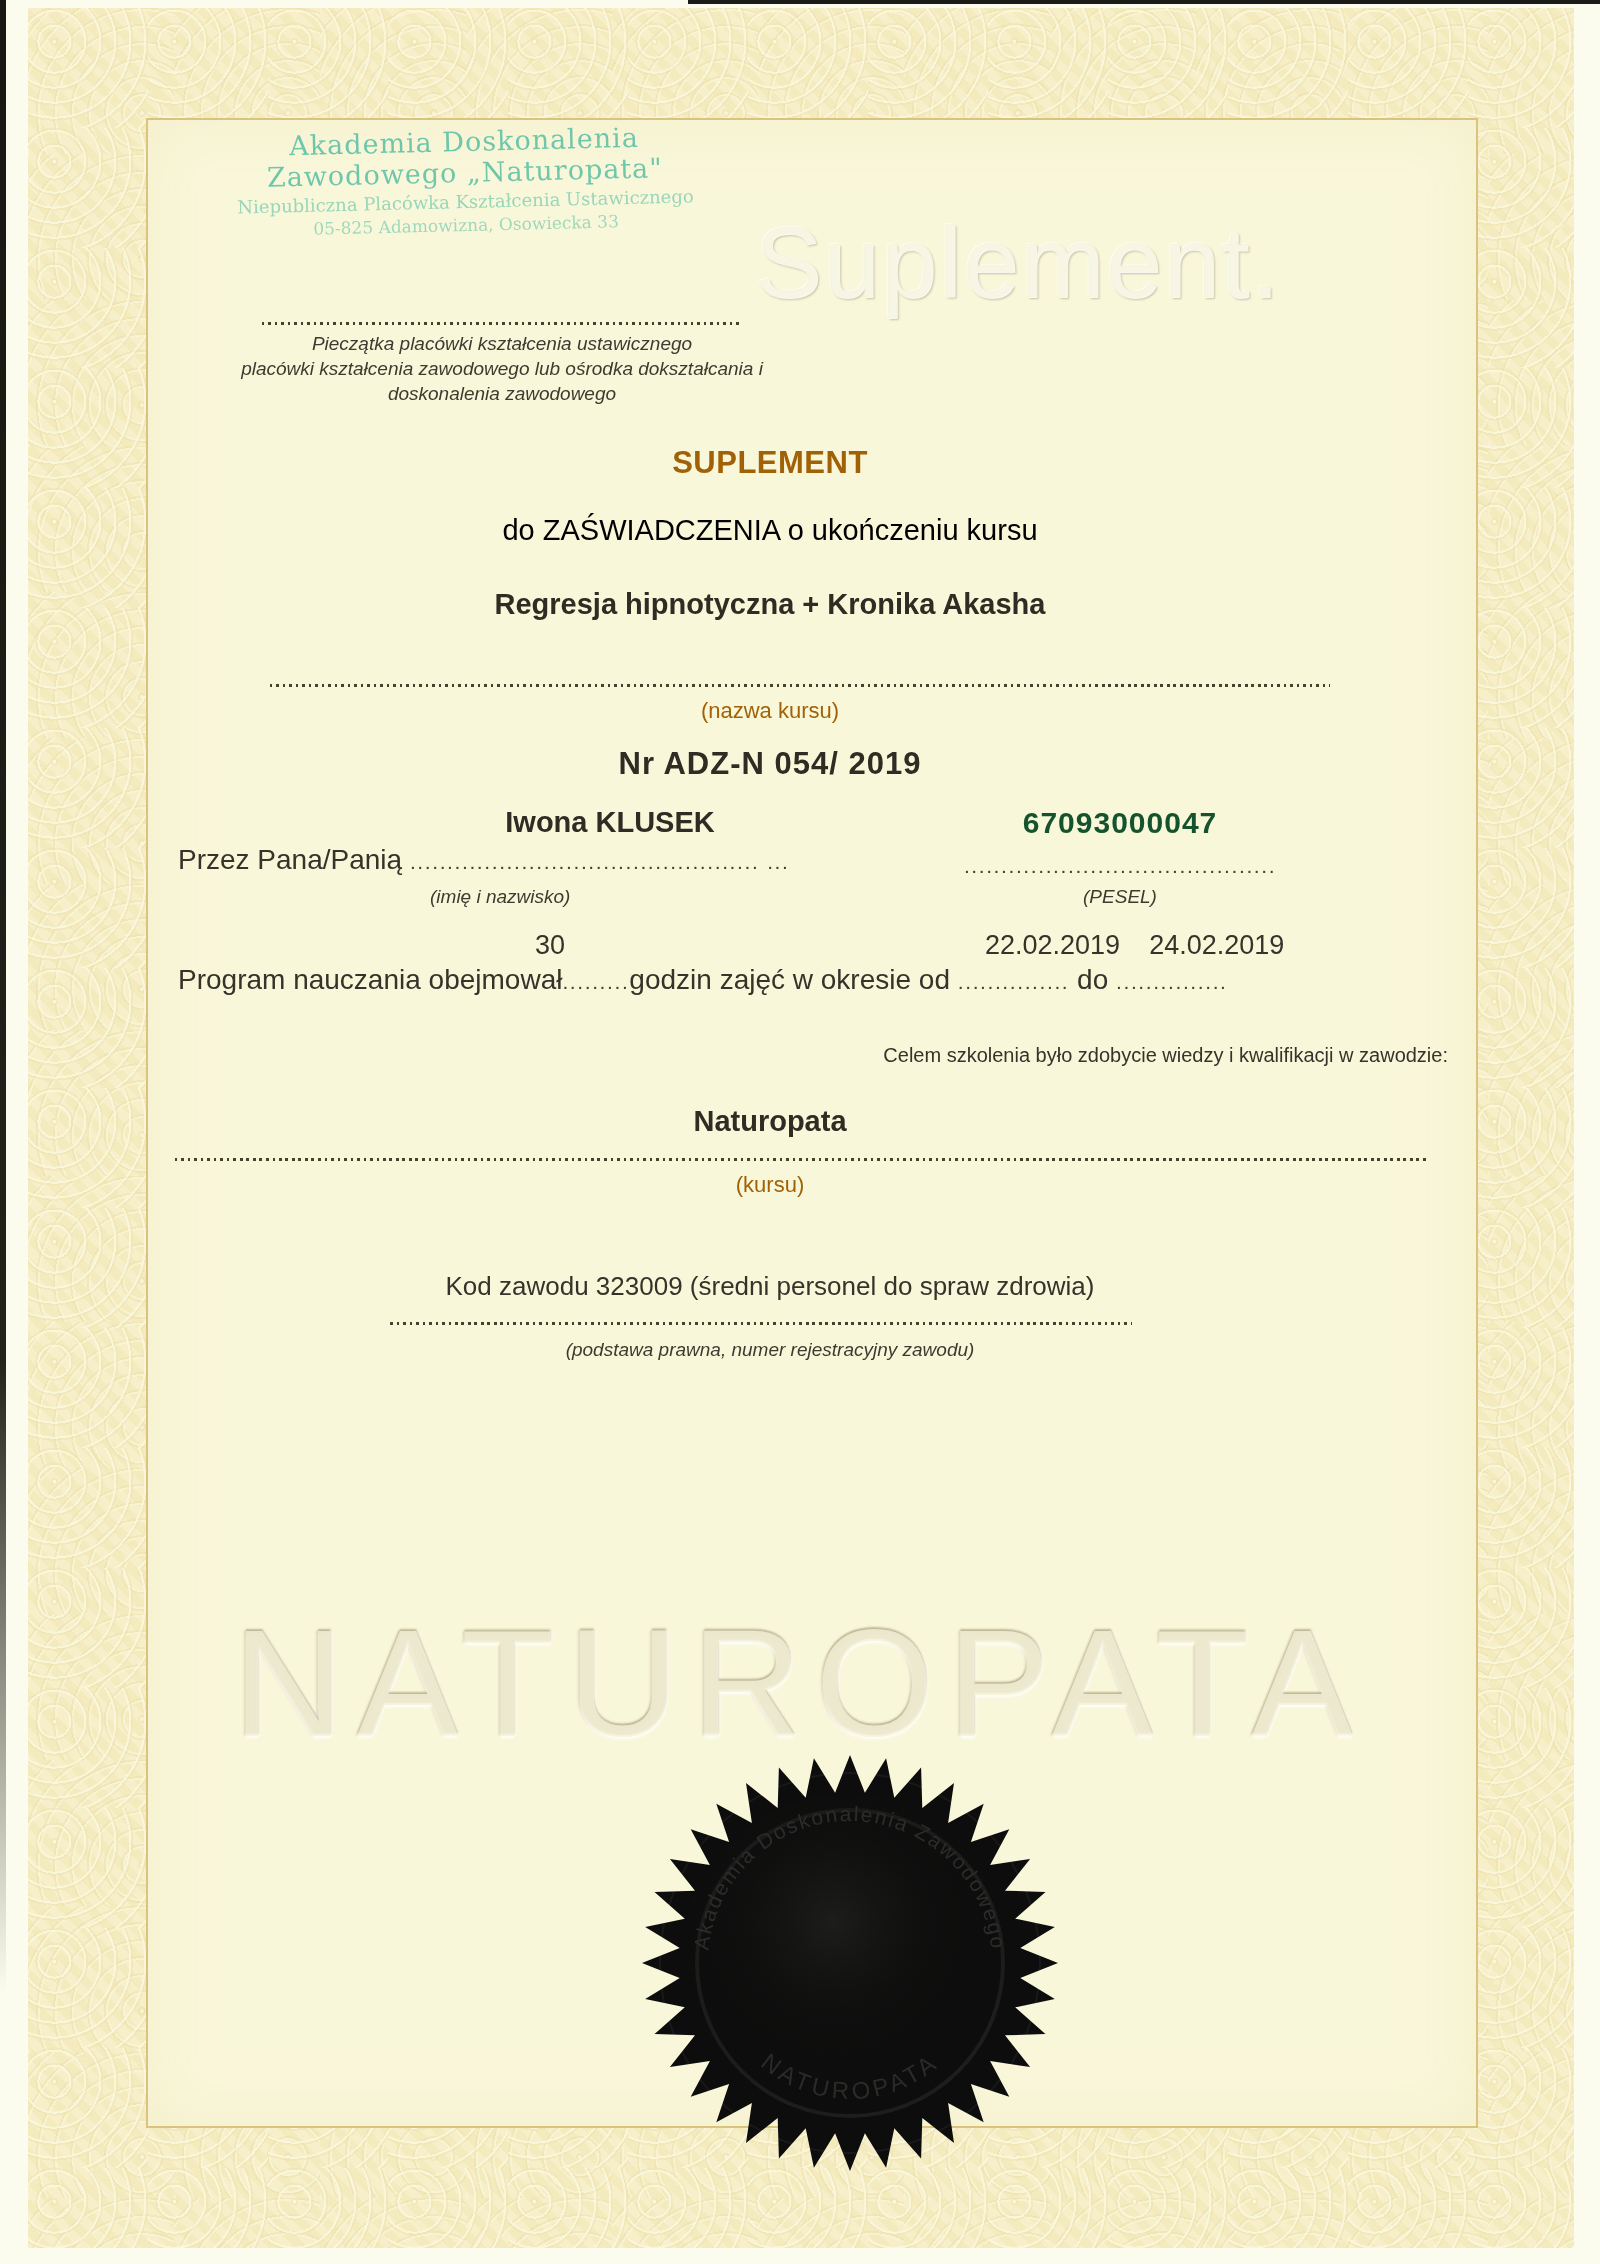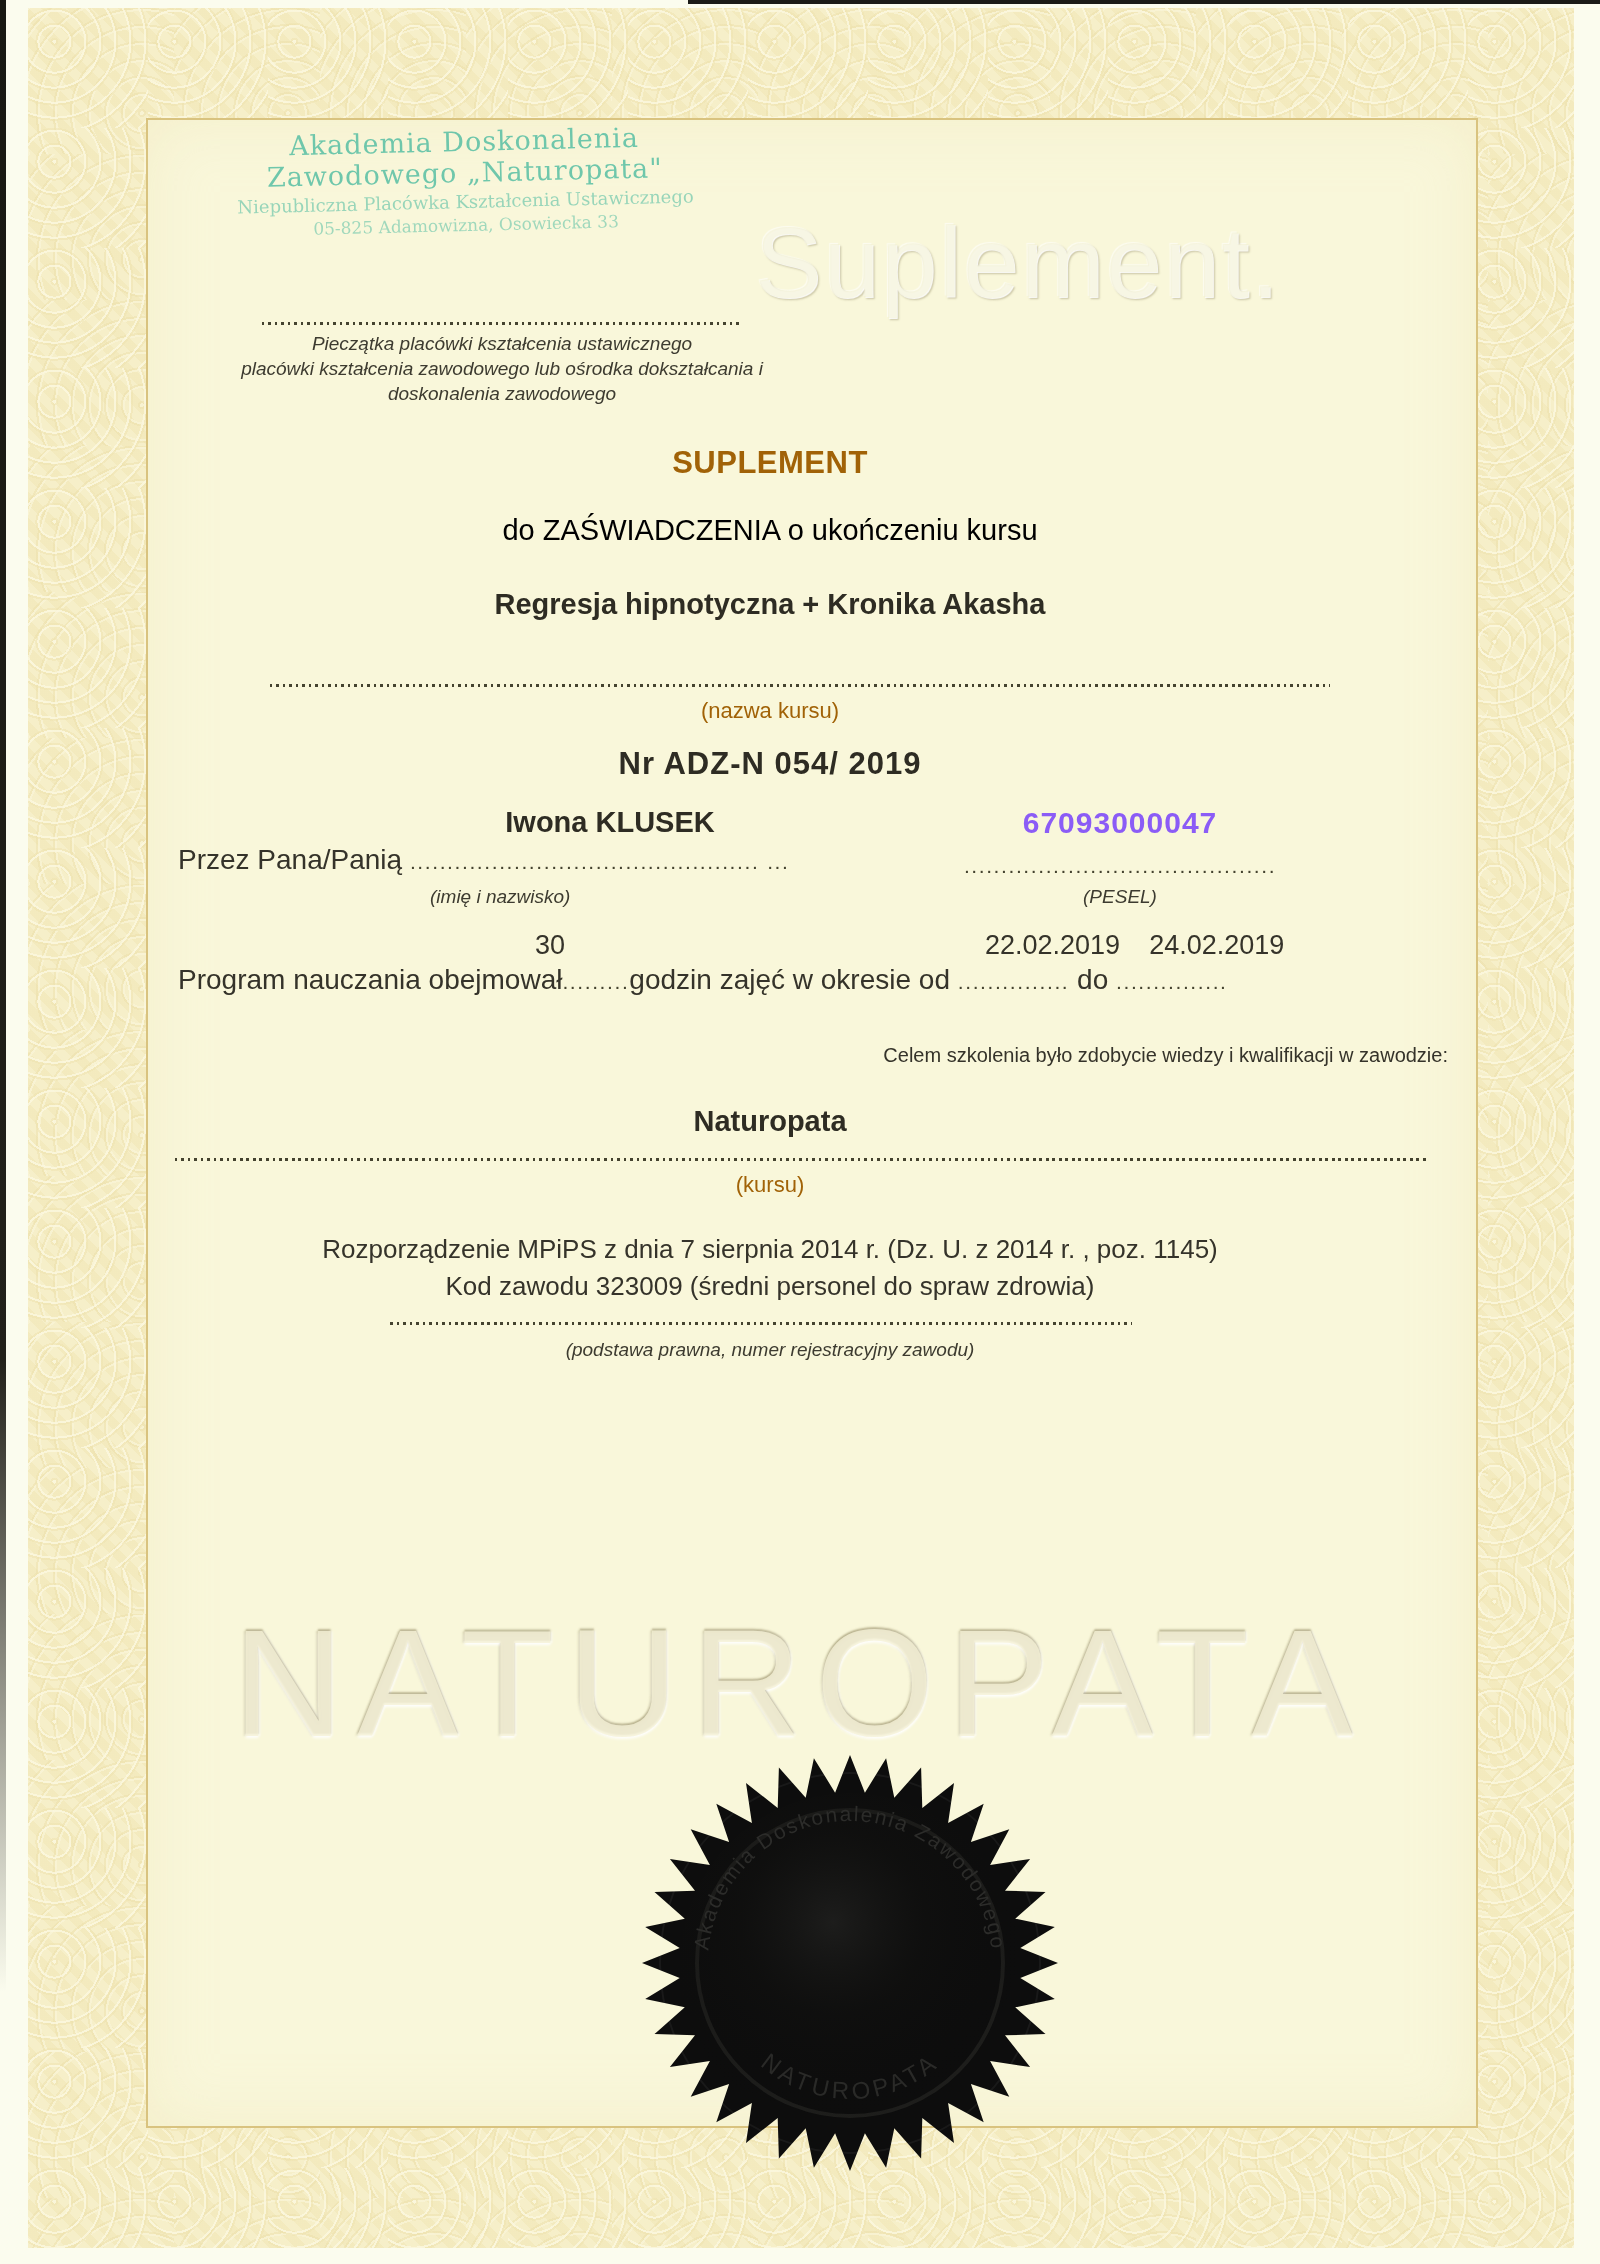--- a/index.html
+++ b/index.html
@@ -66,21 +66,21 @@
   .h-title{top:445px;font-size:31px;font-weight:bold;letter-spacing:.5px;color:#a16207;}
   .h-sub{top:514px;font-size:29px;color:#000000;}
   .h-course{top:588px;font-size:29px;font-weight:bold;color:#2e2c23;}
 
   .course-dots{left:270px;top:684px;width:1060px;}
   .small-caption{font-size:22px;color:#a16207;}
   .cap-course{top:698px;}
   .h-number{top:746px;font-size:31px;font-weight:bold;letter-spacing:1px;color:#2e2c23;}
 
   .p-name{left:420px;top:806px;width:380px;text-align:center;font-size:29px;font-weight:bold;color:#2e2c23;}
-  .p-pesel{left:955px;top:806px;width:330px;text-align:center;font-size:30px;font-weight:bold;letter-spacing:1px;color:#8b5cf6;}
+  .p-pesel{left:955px;top:806px;width:330px;text-align:center;font-size:30px;font-weight:bold;letter-spacing:1px;color:#14532d;}
   .p-prefix{left:178px;top:844px;width:760px;font-size:28px;white-space:nowrap;}
   .p-pesel-dots{left:935px;top:848px;width:370px;text-align:center;font-size:28px;}
   .dots{font-size:21px;letter-spacing:1.6px;color:#45432f;}
   .cap-name{left:430px;top:884px;width:360px;}
   .cap-pesel{left:955px;top:884px;width:330px;text-align:center;}
 
   .hours{left:535px;top:930px;width:140px;text-align:left;font-size:27px;}
   .dates{left:985px;top:930px;width:440px;display:flex;gap:29px;font-size:27px;}
   .program-line{left:178px;top:964px;width:1270px;font-size:28px;white-space:nowrap;}
   .goal-line{left:178px;top:1044px;width:1270px;font-size:20px;text-align:right;}
@@ -157,21 +157,20 @@
   <div class="abs program-line">
     <span>Program nauczania obejmował</span><span class="dots">.........</span><span>godzin zajęć w okresie od</span> <span class="dots">...............</span> <span>do</span> <span class="dots">...............</span>
   </div>
 
   <div class="abs goal-line">Celem szkolenia było zdobycie wiedzy i kwalifikacji w zawodzie:</div>
 
   <div class="abs center-col h-prof">Naturopata</div>
   <div class="abs dotline prof-dots"></div>
   <div class="abs center-col small-caption cap-prof">(kursu)</div>
 
-  <div class="abs center-col legal1">Rozporządzenie MPiPS z dnia 7 sierpnia 2014 r. (Dz. U. z 2014 r. , poz. 1145)</div>
   <div class="abs center-col legal2">Kod zawodu 323009 (średni personel do spraw zdrowia)</div>
   <div class="abs dotline legal-dots"></div>
   <div class="abs center-col caption cap-legal">(podstawa prawna, numer rejestracyjny zawodu)</div>
 
   <div class="abs wm-big">NATUROPATA</div>
 
   <div class="abs seal-wrap">
     <svg width="420" height="420" viewBox="0 0 420 420">
       <defs>
         <path id="sealArcTop" d="M 68 210 A 142 142 0 0 1 352 210" fill="none"></path>

